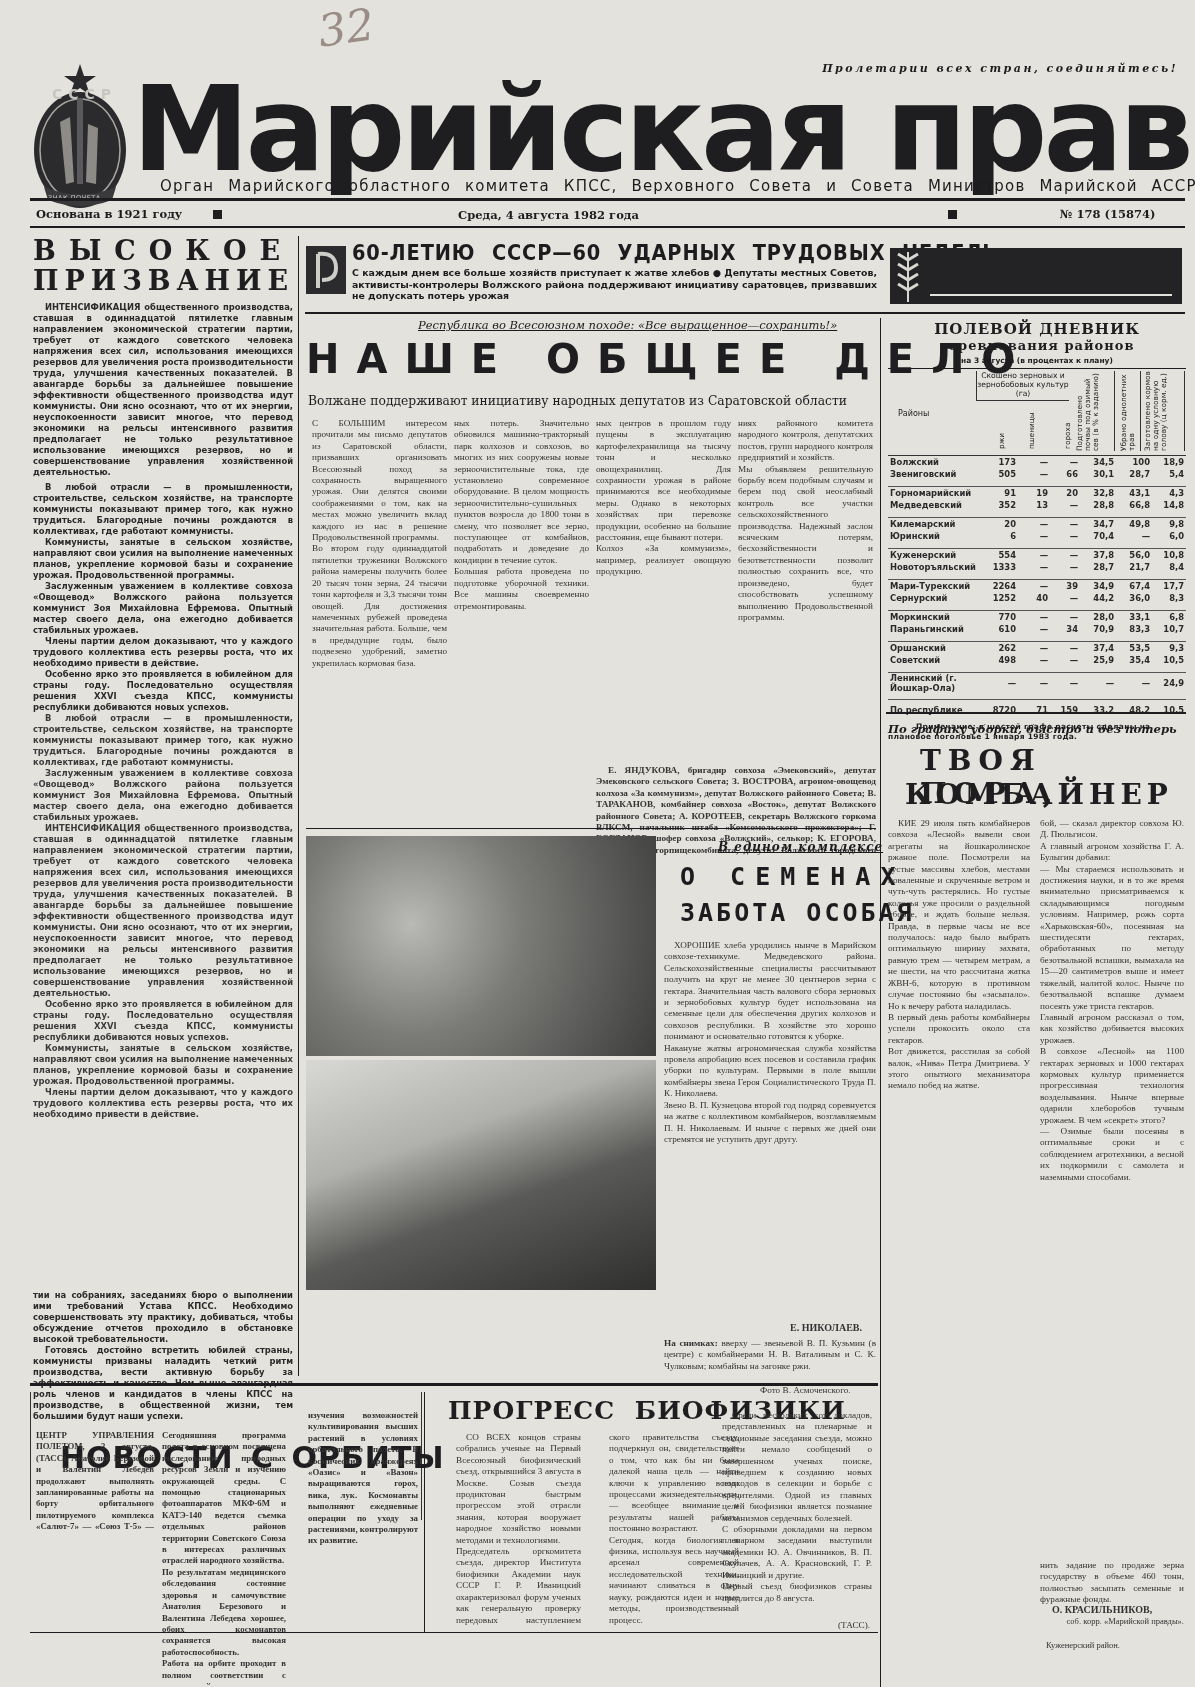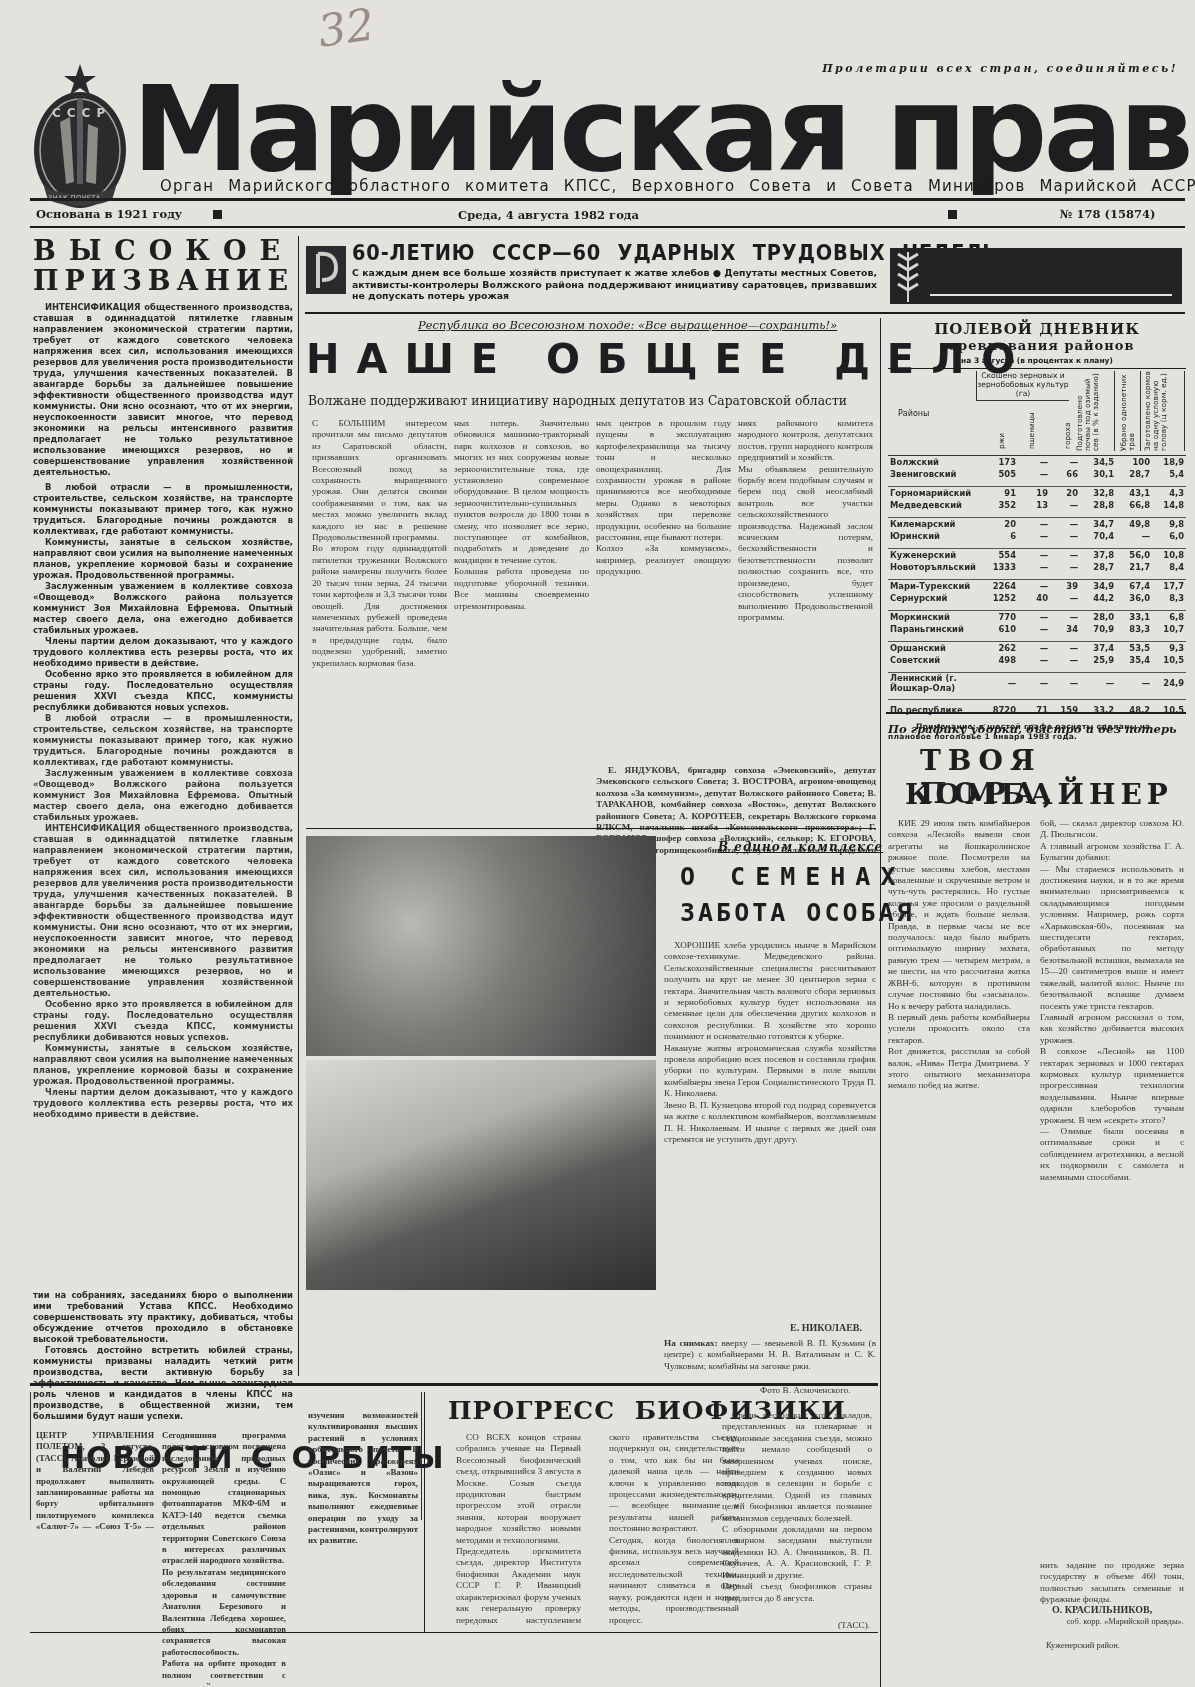--- a/index.html
+++ b/index.html
@@ -33,21 +33,21 @@
 <div class="abs" style="left:30px; top:62px; width:100px; height:150px;">
   <svg width="100" height="150" viewBox="0 0 100 150">
     <polygon points="50,2 54,14 66,14 56,21 60,33 50,26 40,33 44,21 34,14 46,14" fill="#2a2a2c"></polygon>
     <ellipse cx="50" cy="88" rx="46" ry="58" fill="#2b2b2e"></ellipse>
     <ellipse cx="50" cy="88" rx="40" ry="51" fill="none" stroke="#a8a6a0" stroke-width="1.5"></ellipse>
     <path d="M30 60 L40 55 L44 120 L36 122 Z" fill="#8d8b86"></path>
     <path d="M58 62 L68 66 L66 122 L56 120 Z" fill="#8d8b86"></path>
     <rect x="47" y="36" width="6" height="86" fill="#5a5a5c"></rect>
     <path d="M14 125 Q50 140 86 125 L82 138 Q50 150 18 138 Z" fill="#3a3a3c"></path>
   </svg>
-  <div class="abs sans" style="left:22px; top:44px; font-size:12px; font-weight:bold; color:#c8c6c0; letter-spacing:6px;">СССР</div>
+  <div class="abs sans" style="left:22px; top:24px; font-size:14px; font-weight:bold; color:#c8c6c0; letter-spacing:6px;">СССР</div>
   <div class="abs sans" style="left:18px; top:132px; font-size:6.5px; color:#c8c6c0; letter-spacing:0.5px;">ЗНАК ПОЧЕТА</div>
 </div>
 
 <div class="abs masthead" style="left:132px; top:70px; width:1060px; white-space:nowrap;">Марийская правда</div>
 
 <div class="abs subtitle" style="left:160px; top:177px; white-space:nowrap;">Орган Марийского областного комитета КПСС, Верховного Совета и Совета Министров Марийской АССР</div>
 
 <div class="rule" style="left:30px; top:198px; width:1155px; height:3px;"></div>
 
 <div class="abs dateline" style="left:36px; top:207px;">Основана в 1921 году</div>

